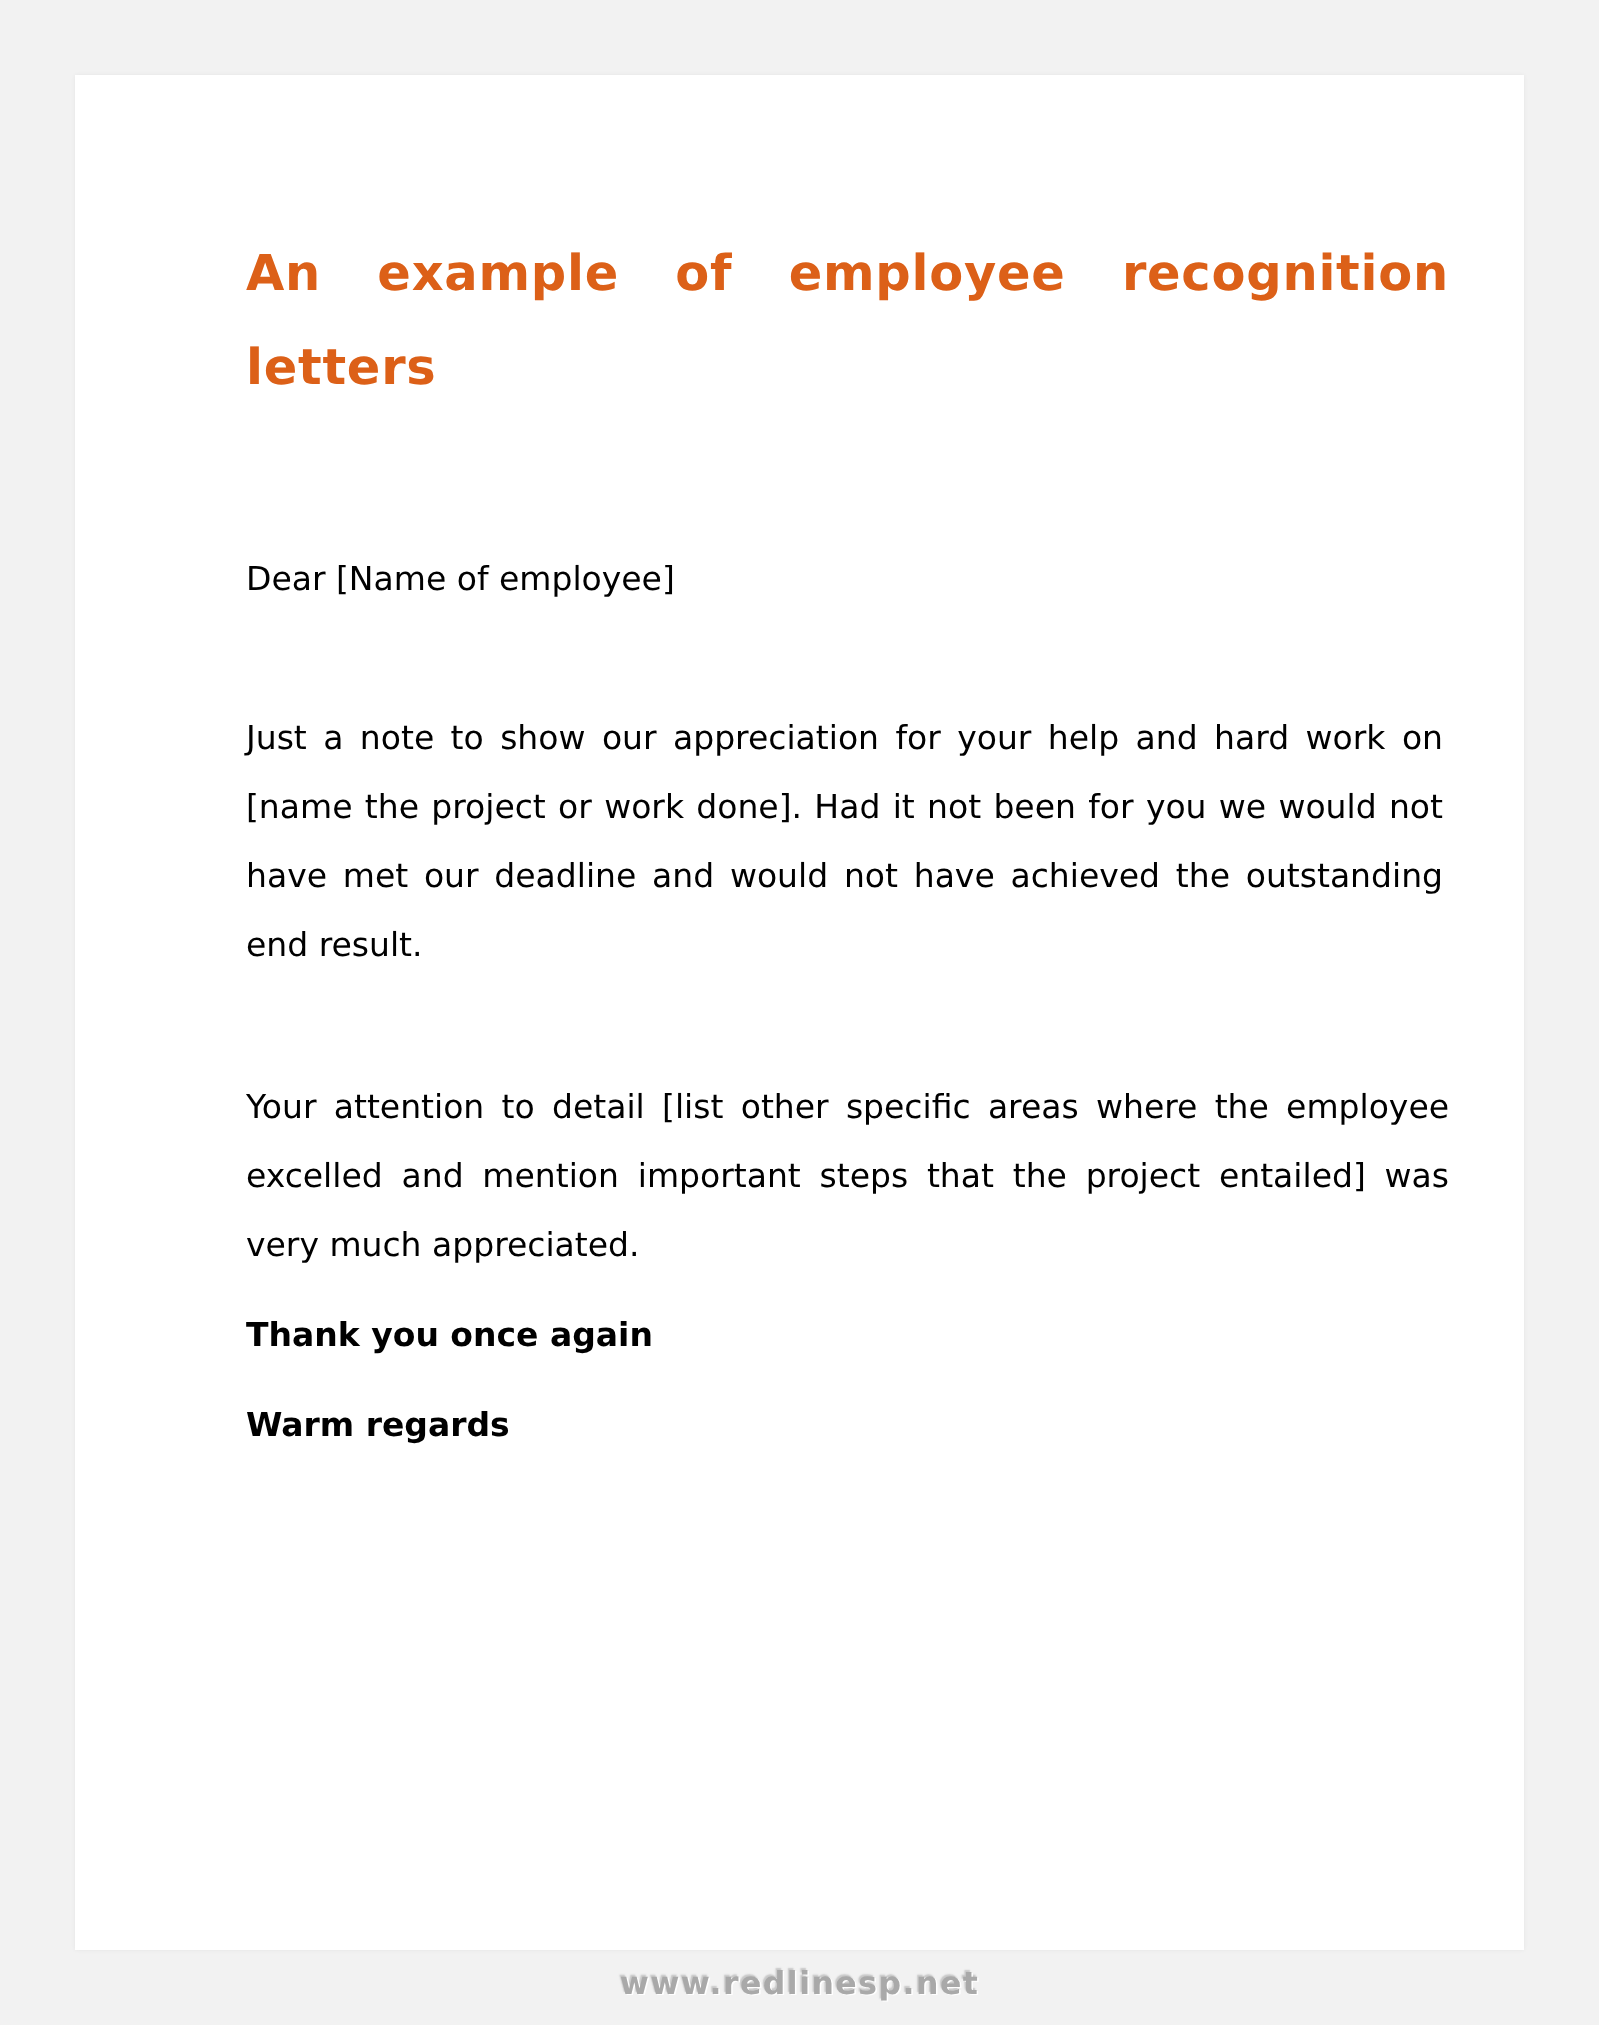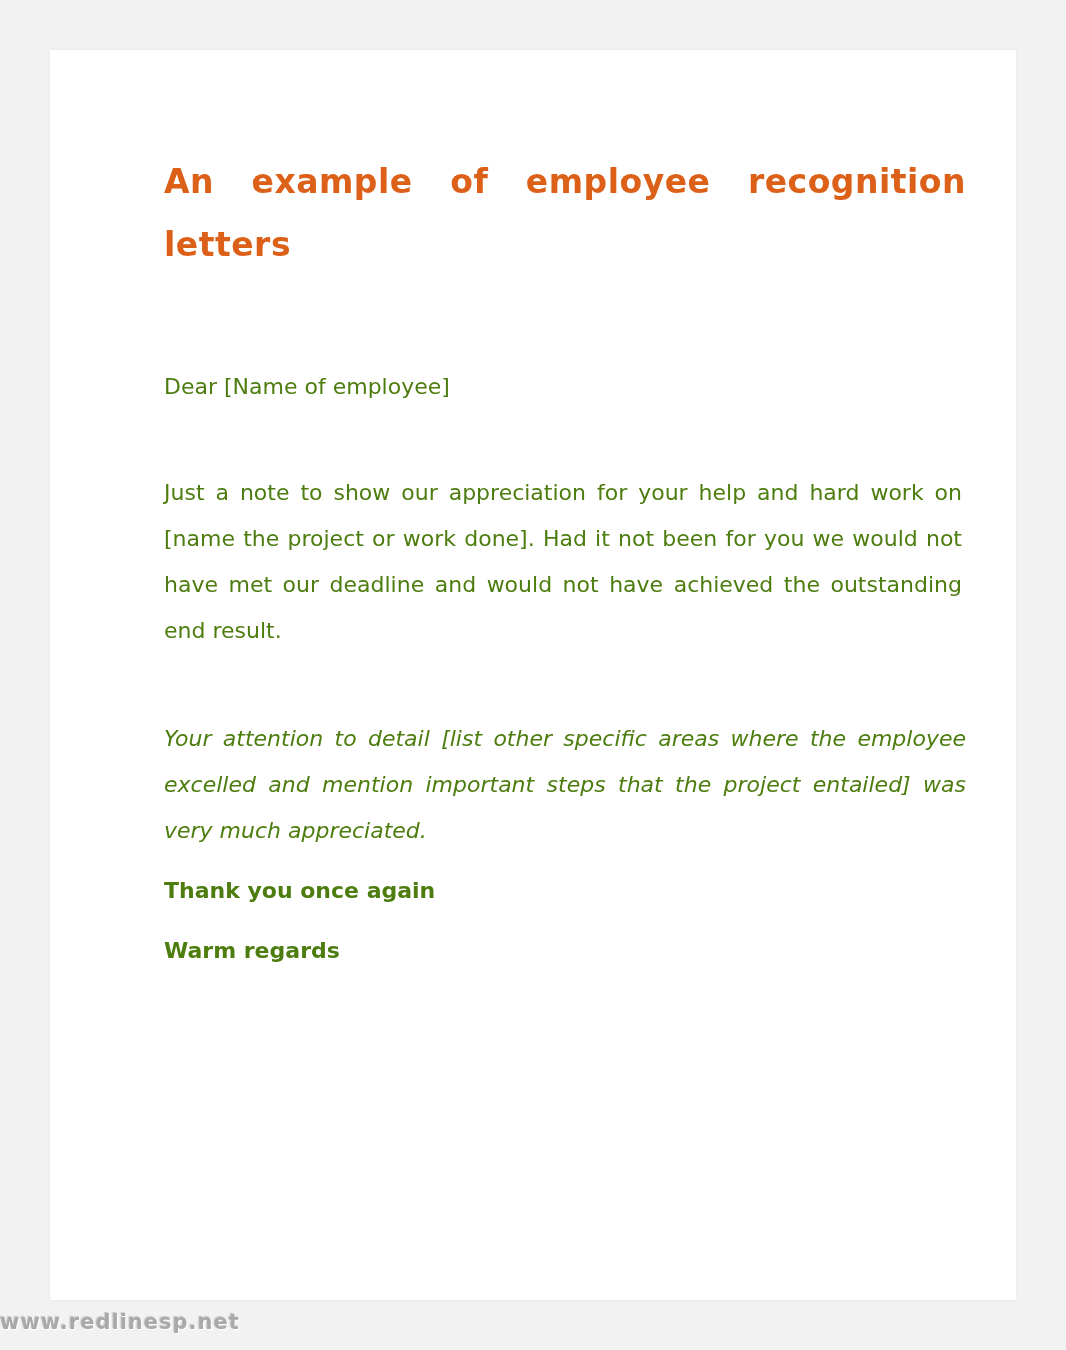--- a/index.html
+++ b/index.html
@@ -37,36 +37,37 @@
   }
   
   h1.letter-title::after {
     content: "";
     display: inline-block;
     width: 0;
   }
   .body-text p {
     font-size: 22px;
     line-height: 46px;
-    color: #4d7c0f;
+    color: #000000;
     text-align: justify;
     margin: 0 0 14px 0;
   }
   p.salutation   { margin: 0 0 60px 0; text-align: left; }
   p.para-1       { margin: 0 4px 62px 0; }
-  p.para-2       { margin: 0 0 14px 0; font-style: italic; }
+  p.para-2       { margin: 0 0 14px 0; }
   .closing p     { text-align: left; font-weight: bold; }
   .footer {
     position: absolute;
     left: 0;
     bottom: 0;
     width: 100%;
     height: 56px;
     display: flex;
     align-items: center;
+    justify-content: center;
   }
   .watermark {
     font-size: 21px;
     font-weight: bold;
     color: #a9a9a9;
     letter-spacing: 1px;
     text-shadow: 1px 1px 0 #ffffff, -1px -1px 1px rgba(120,120,120,0.35);
   }
 </style>
 </head>

